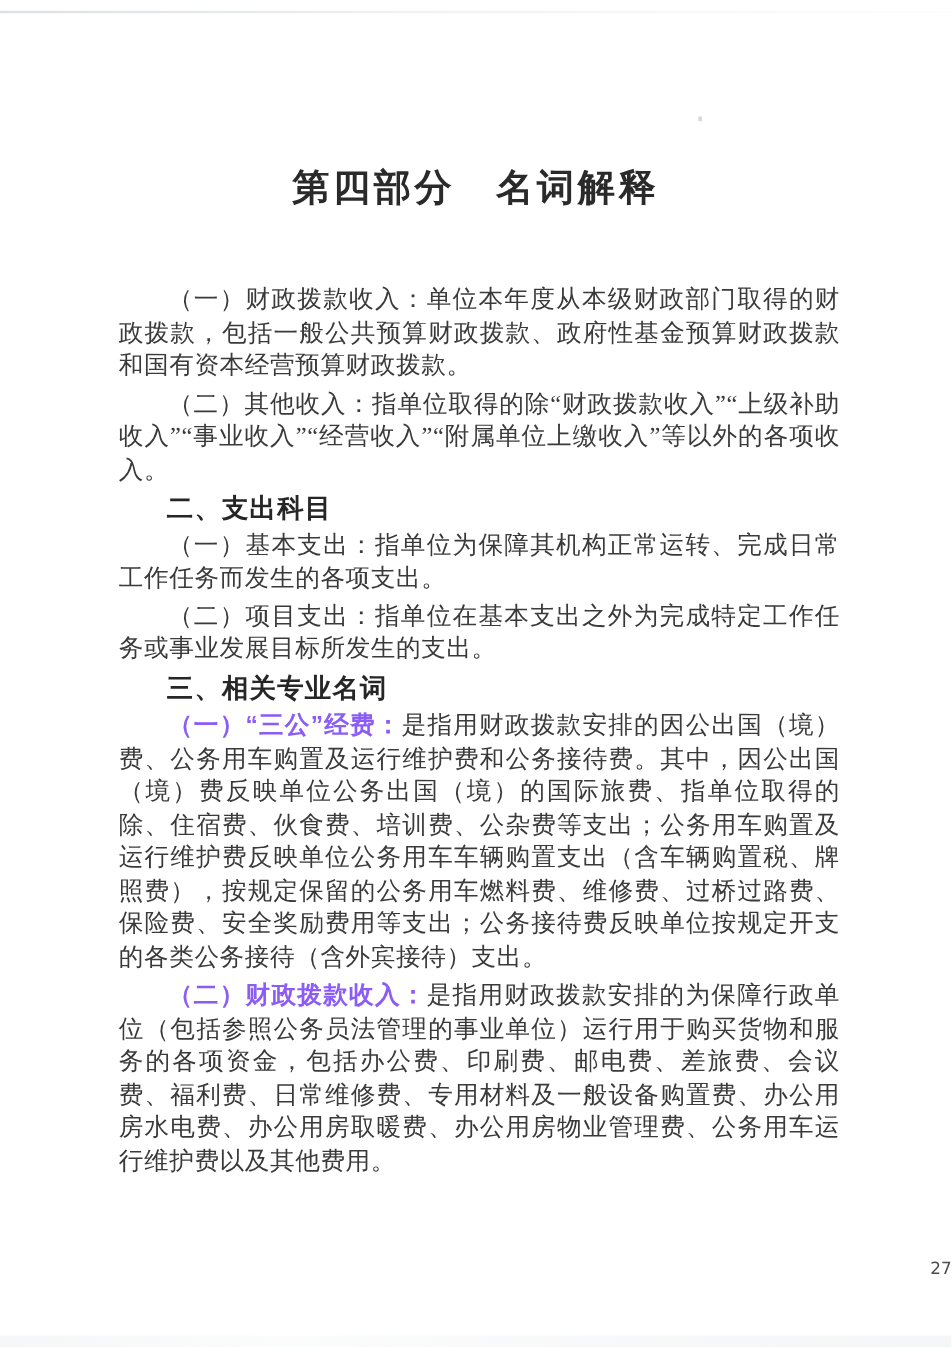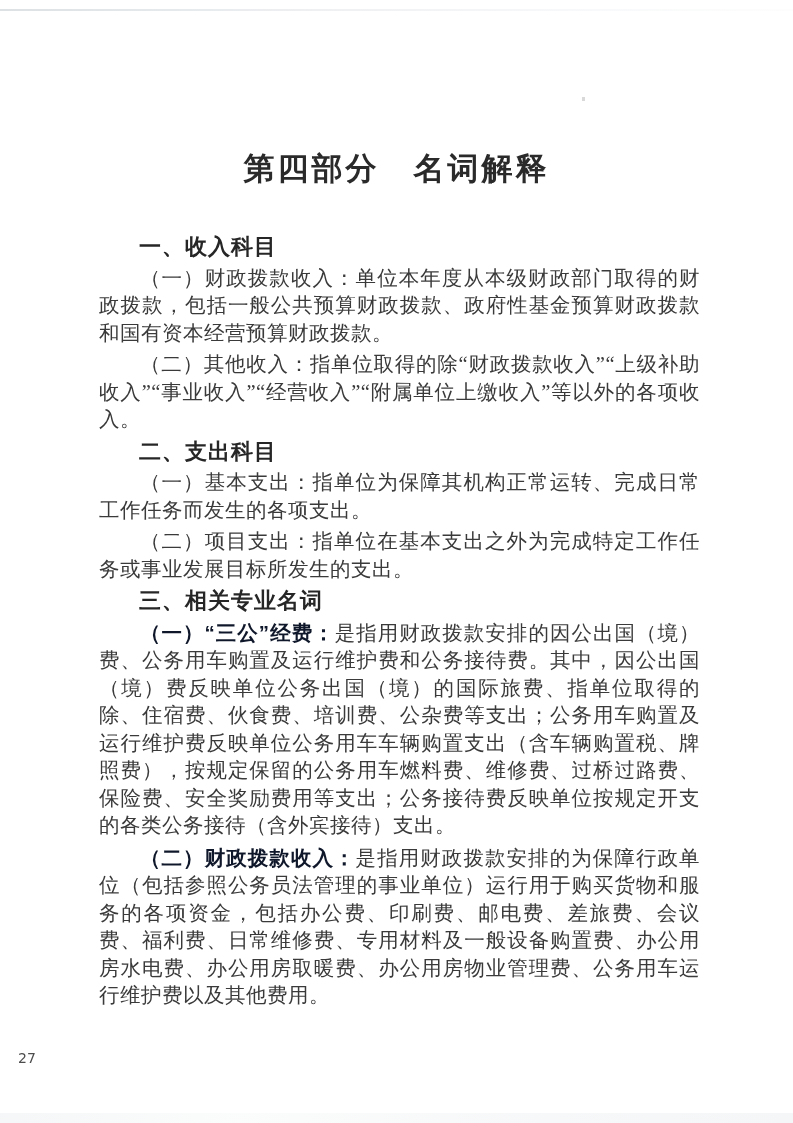--- a/index.html
+++ b/index.html
@@ -38,21 +38,21 @@
     bottom: 0;
     left: 0;
     width: 100%;
     height: 10px;
     background: linear-gradient(90deg, #f3f5f6 0%, #fafbfb 30%, #f6f7f8 60%, #f2f4f5 100%);
     opacity: .8;
   }
 
   .doc-title {
     position: absolute;
-    top: 148px;
+    top: 136px;
     left: 0;
     width: 100%;
     margin: 0;
     text-align: center;
     font-size: 31px;
     font-weight: 700;
     letter-spacing: 3px;
     color: #2a2a2a;
     font-family: "Liberation Serif", "DejaVu Serif", serif;
   }
@@ -78,51 +78,50 @@
     margin: 4px;
     font-size: 20.5px;
     line-height: 27.5px;
     text-align: justify;
     text-indent: 2em;
     letter-spacing: 0.5px;
     color: #3a3a3a;
   }
   .bold-lead {
     font-weight: 700;
-    color: #0f172a;
+    color: #8b5cf6;
     font-family: "Liberation Sans", "DejaVu Sans", sans-serif;
   }
 
   .page-number {
     position: absolute;
     top: 1050px;
     left: 0;
     width: 100%;
-    text-align: left;
+    text-align: right;
     font-size: 14px;
     color: #4d4d4d;
     font-family: "DejaVu Sans", "Liberation Sans", sans-serif;
     padding-left: 18px;
     box-sizing: border-box;
   }
 </style>
 </head>
 <body>
 
 <div class="page">
 
   <div class="scan-top-line"></div>
   <div class="scan-speck"></div>
   <div class="scan-bottom-smudge"></div>
 
   <h1 class="doc-title">第四部分　名词解释</h1>
 
   <div class="content">
 
-    <h2 class="sec-heading">一、收入科目</h2>
     <p class="para"><span>（一）财政拨款收入：单位本年度从本级财政部门取得的财政拨款，包括一般公共预算财政拨款、政府性基金预算财政拨款和国有资本经营预算财政拨款。</span></p>
     <p class="para"><span>（二）其他收入：指单位取得的除“财政拨款收入”“上级补助收入”“事业收入”“经营收入”“附属单位上缴收入”等以外的各项收入。</span></p>
 
     <h2 class="sec-heading">二、支出科目</h2>
     <p class="para"><span>（一）基本支出：指单位为保障其机构正常运转、完成日常工作任务而发生的各项支出。</span></p>
     <p class="para"><span>（二）项目支出：指单位在基本支出之外为完成特定工作任务或事业发展目标所发生的支出。</span></p>
 
     <h2 class="sec-heading">三、相关专业名词</h2>
     <p class="para"><span class="bold-lead">（一）“三公”经费：</span><span>是指用财政拨款安排的因公出国（境）费、公务用车购置及运行维护费和公务接待费。其中，因公出国（境）费反映单位公务出国（境）的国际旅费、指单位取得的除、住宿费、伙食费、培训费、公杂费等支出；公务用车购置及运行维护费反映单位公务用车车辆购置支出（含车辆购置税、牌照费），按规定保留的公务用车燃料费、维修费、过桥过路费、保险费、安全奖励费用等支出；公务接待费反映单位按规定开支的各类公务接待（含外宾接待）支出。</span></p>
     <p class="para"><span class="bold-lead">（二）财政拨款收入：</span><span>是指用财政拨款安排的为保障行政单位（包括参照公务员法管理的事业单位）运行用于购买货物和服务的各项资金，包括办公费、印刷费、邮电费、差旅费、会议费、福利费、日常维修费、专用材料及一般设备购置费、办公用房水电费、办公用房取暖费、办公用房物业管理费、公务用车运行维护费以及其他费用。</span></p>

